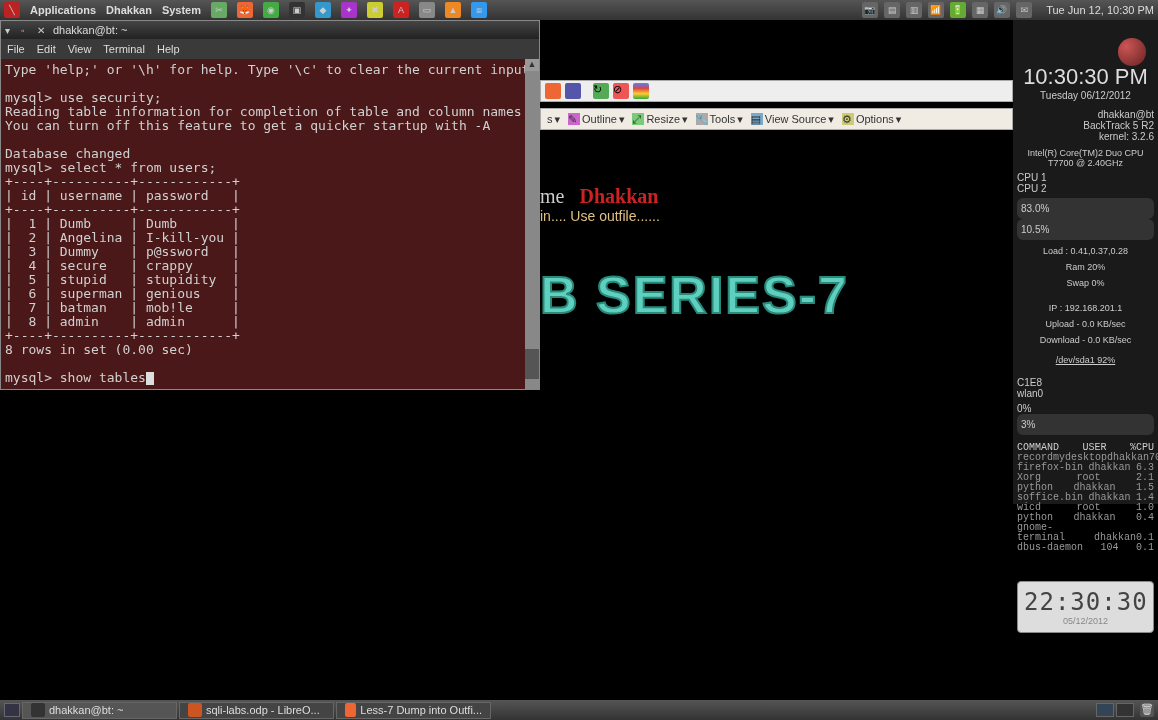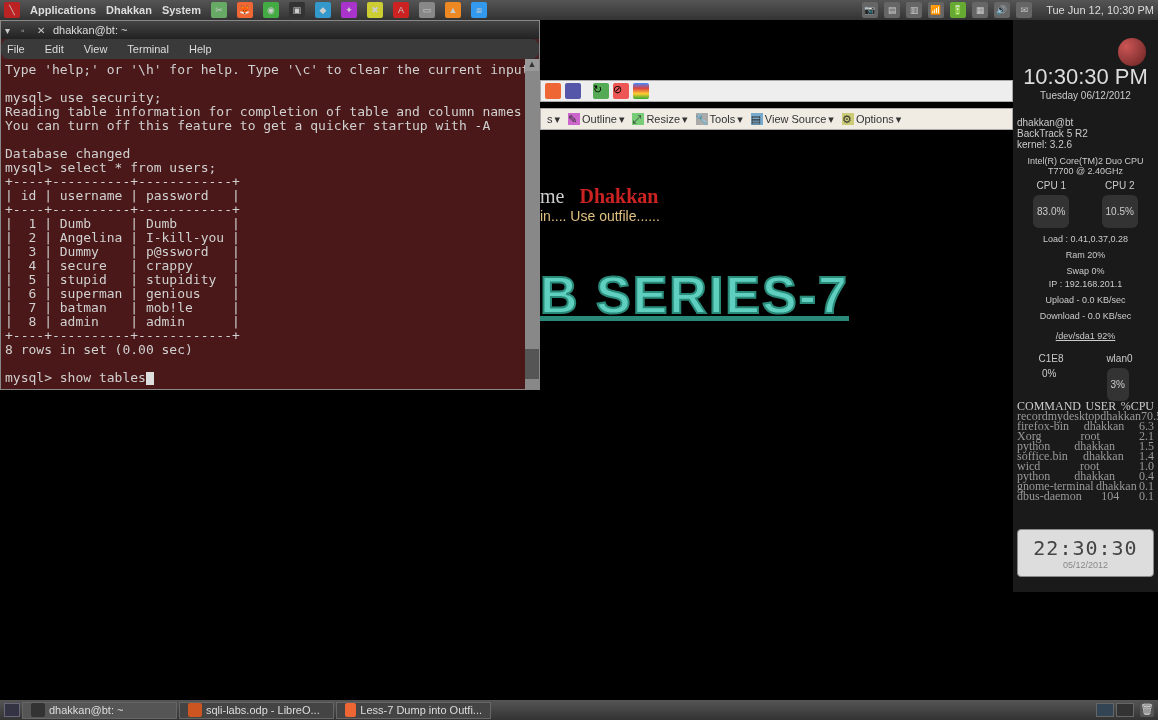--- a/index.html
+++ b/index.html
@@ -55,24 +55,23 @@
   font-size: 11px;
   color: #ddd;
 }
 .tb-btn { width: 10px; height: 10px; display: inline-block; font-size: 10px; color: #ccc; }
 .terminal-menubar {
   height: 20px;
   background: #3a3a3a;
   display: flex;
   align-items: center;
   padding: 0 6px;
-  gap: 20px;
+  gap: 12px;
   font-size: 11px;
   color: #ddd;
-  border-radius: 8px;
 }
 .terminal-body {
   flex: 1;
   background: #4a1818;
   padding: 4px;
   font-family: monospace;
   font-size: 13px;
   line-height: 14px;
   color: #d0d0d0;
   white-space: pre;
@@ -183,62 +182,62 @@
 }
 .series-logo {
   position: absolute;
   top: 135px; left: 0;
   font-size: 52px;
   font-weight: 900;
   font-family: Impact, sans-serif;
   color: #5fd0c0;
   -webkit-text-stroke: 2px #2a8a7a;
   letter-spacing: 2px;
-  text-decoration: underline;
 }
 
 
 .conky {
   position: absolute;
   top: 20px;
   right: 0;
   width: 145px;
-  height: 572px;
+  height: 484px;
   background: #1a1a1a;
   color: #ccc;
   font-size: 10px;
   padding: 6px 4px;
   font-family: sans-serif;
 }
 .conky .big-time { font-size: 22px; text-align: center; margin-top: 38px; color: #ddd; }
 .conky .date { text-align: center; font-size: 10px; }
-.conky .block { margin-top: 16px; text-align: left; }
-.conky .row { display: flex; justify-content: space-around; margin-top: 4px; }
+.conky .block { margin-top: 8px; text-align: right; }
+.conky .row { display: flex; justify-content: space-around; margin-top: 4px; flex-direction: column; }
 .conky .pct-box {
-  background: #333; padding: 11px 4px; border-radius: 6px;
+  background: #333; padding: 5px 4px; border-radius: 6px;
 }
 .conky .line { margin-top: 6px; font-size: 9px; text-align: center; }
 .conky .proc-table {
-  font-family: Liberation Serif, serif;
-  font-size: 12px;
+  margin-top: 8px;
+  font-family: Liberation Mono, monospace;
+  font-size: 10px;
   line-height: 10px;
   color: #999;
 }
 .conky .proc-head { display: flex; justify-content: space-between; color: #ccc; }
 .conky .proc-row { display: flex; justify-content: space-between; align-items: flex-end; }
 .conky .clock-box {
   margin-top: 28px;
   background: #ddd;
   border: 1px solid #888;
   border-radius: 4px;
   padding: 6px;
   text-align: center;
   color: #444;
 }
-.conky .clock-big { font-size: 20px; font-family: monospace; letter-spacing: 1px; }
+.conky .clock-big { font-size: 24px; font-family: monospace; letter-spacing: 1px; }
 .conky .clock-date { font-size: 9px; color: #888; }
 .conky .graph-sphere {
   position: absolute;
   top: 18px; right: 12px;
   width: 28px; height: 28px;
   border-radius: 50%;
   background: radial-gradient(circle at 30% 30%, #c55, #622);
 }
 
 
@@ -398,21 +397,21 @@
     <span>CPU 1</span>
     <span>CPU 2</span>
   </div>
   <div class="row">
     <span class="pct-box">83.0%</span>
     <span class="pct-box">10.5%</span>
   </div>
   <div class="line">Load : 0.41,0.37,0.28</div>
   <div class="line">Ram 20%</div>
   <div class="line">Swap 0%</div>
-  <div class="line" style="margin-top:3px">IP : 192.168.201.1</div>
+  <div class="line" style="margin-top:15px">IP : 192.168.201.1</div>
   <div class="line">Upload - 0.0 KB/sec</div>
   <div class="line">Download - 0.0 KB/sec</div>
   <div class="line" style="margin-top:10px;text-decoration:underline">/dev/sda1 92%</div>
   <div class="row" style="margin-top:12px">
     <span>C1E8</span>
     <span>wlan0</span>
   </div>
   <div class="row">
     <span>0%</span>
     <span class="pct-box">3%</span>

